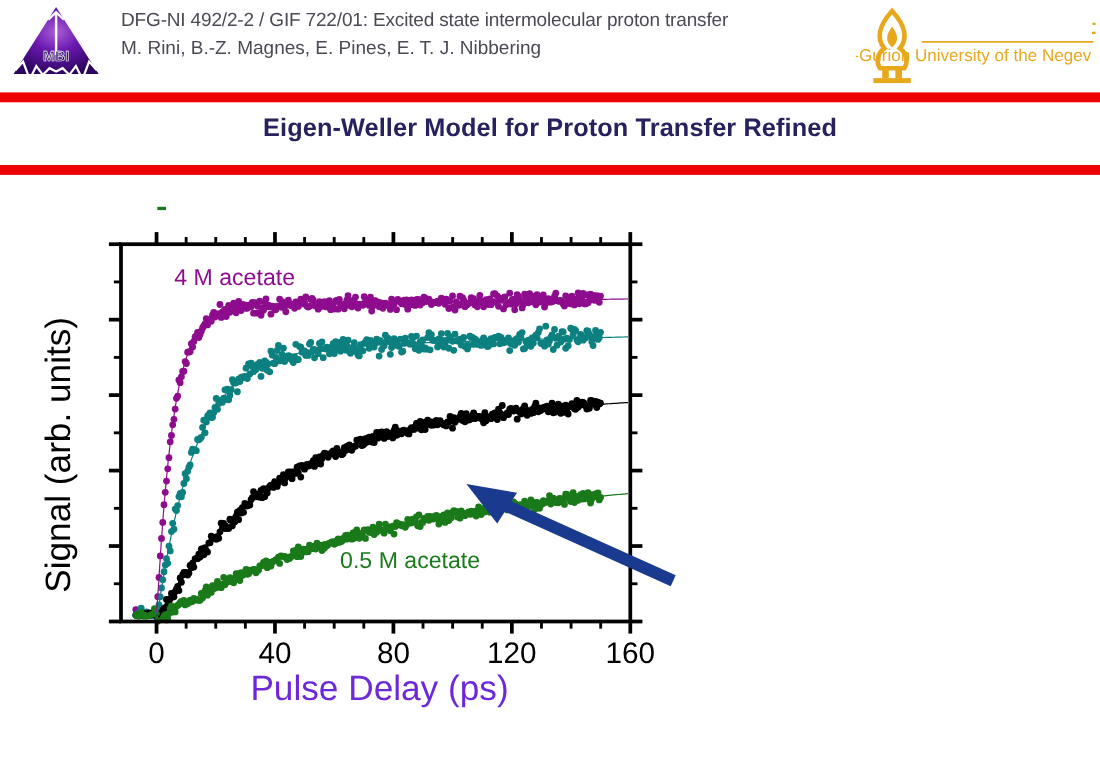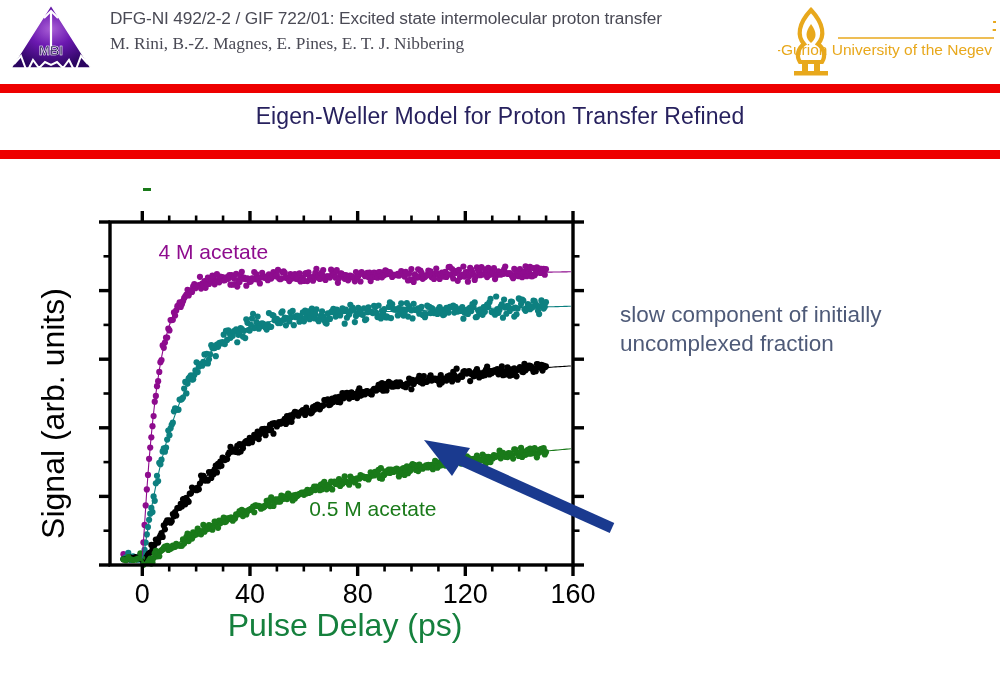--- a/index.html
+++ b/index.html
@@ -22,37 +22,37 @@
     position:absolute;left:778px;top:4px;width:218px;height:74px;
   }
   #header-text{
     position:absolute;left:110px;top:6px;width:660px;
     text-align:left;
     color:#4a4a55;
     font-size:17.3px;
     line-height:25px;
     letter-spacing:-0.15px;
   }
-  #header-text .line2{ letter-spacing:0px;font-family:Liberation Serif, serif; }
+  #header-text .line2{ letter-spacing:0px; }
 
   
   .red-rule{
     position:absolute;left:0;width:1000px;height:9px;
     background:#ee0000;
   }
   #rule-top{ top:84px; }
   #rule-bottom{ top:150px; }
 
   
   #slide-title{
     position:absolute;left:0;top:103px;width:1000px;
     text-align:center;
     color:#27215e;
     font-size:23px;
-    font-weight:normal;
+    font-weight:bold;
     letter-spacing:0.1px;
   }
 
   
   #figure{
     position:absolute;left:0px;top:170px;width:600px;height:500px;
   }
   #ylabel{
     position:absolute;
     left:-147px;top:225px;
@@ -61,21 +61,21 @@
     transform-origin:center center;
     text-align:center;
     font-size:32px;
     color:#000;
     letter-spacing:0px;
   }
   #xlabel{
     position:absolute;left:110px;top:437px;width:470px;
     text-align:center;
     font-size:32px;
-    color:#15803d;
+    color:#6d28d9;
   }
   #plot-svg{
     position:absolute;left:0;top:0;
   }
   .xtick-label{
     font-family:"Liberation Sans", sans-serif;
     font-size:27px;
     fill:#000;
     text-anchor:middle;
   }
@@ -1685,21 +1685,20 @@
         <text x="573" y="433" class="xtick-label">160</text>
       </g>
     <g id="plot-labels">
         <text x="158.45348837209303" y="88.75" class="series-label" fill="#8e0c8e">4 M acetate</text>
         <text x="309.1976744186046" y="346" class="series-label" fill="#1a7a1a">0.5 M acetate</text>
       </g>
   </svg>
 </div>
 
 <div id="annotations">
-  <div class="para">slow component of initially uncomplexed fraction</div>
 </div>
 
 <svg style="position:absolute;left:0;top:0;width:1000px;height:693px;pointer-events:none;">
   <g id="arrow-group">
       <line x1="612" y1="528" x2="452" y2="456" stroke="#1a3a8f" stroke-width="11" stroke-linecap="butt"></line>
       <polygon points="424,440 470,448 452,476" fill="#1a3a8f"></polygon>
     </g>
 </svg>
 
 </body></html>

